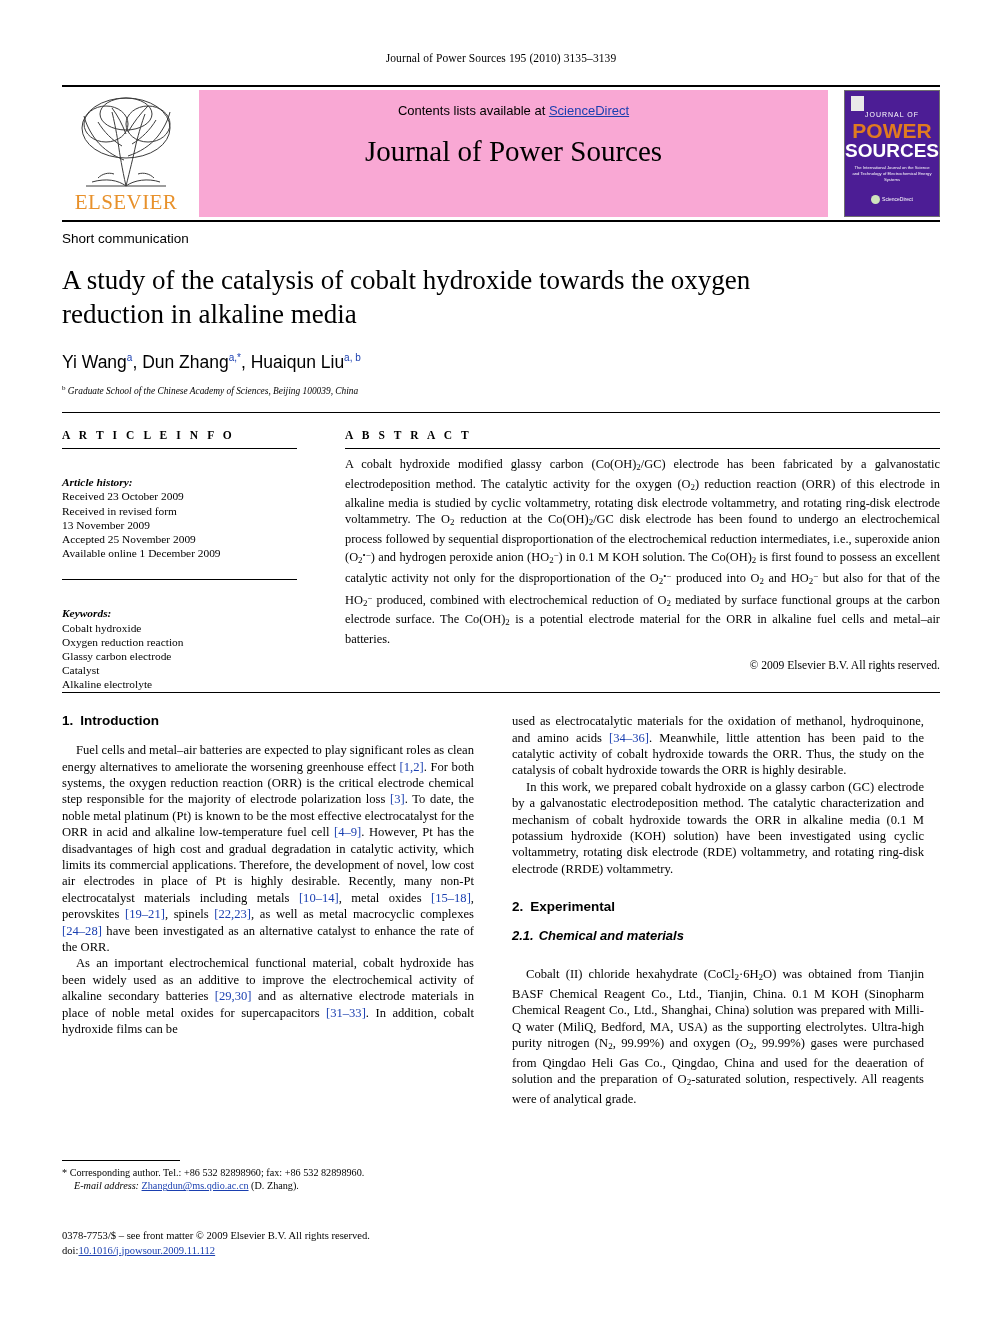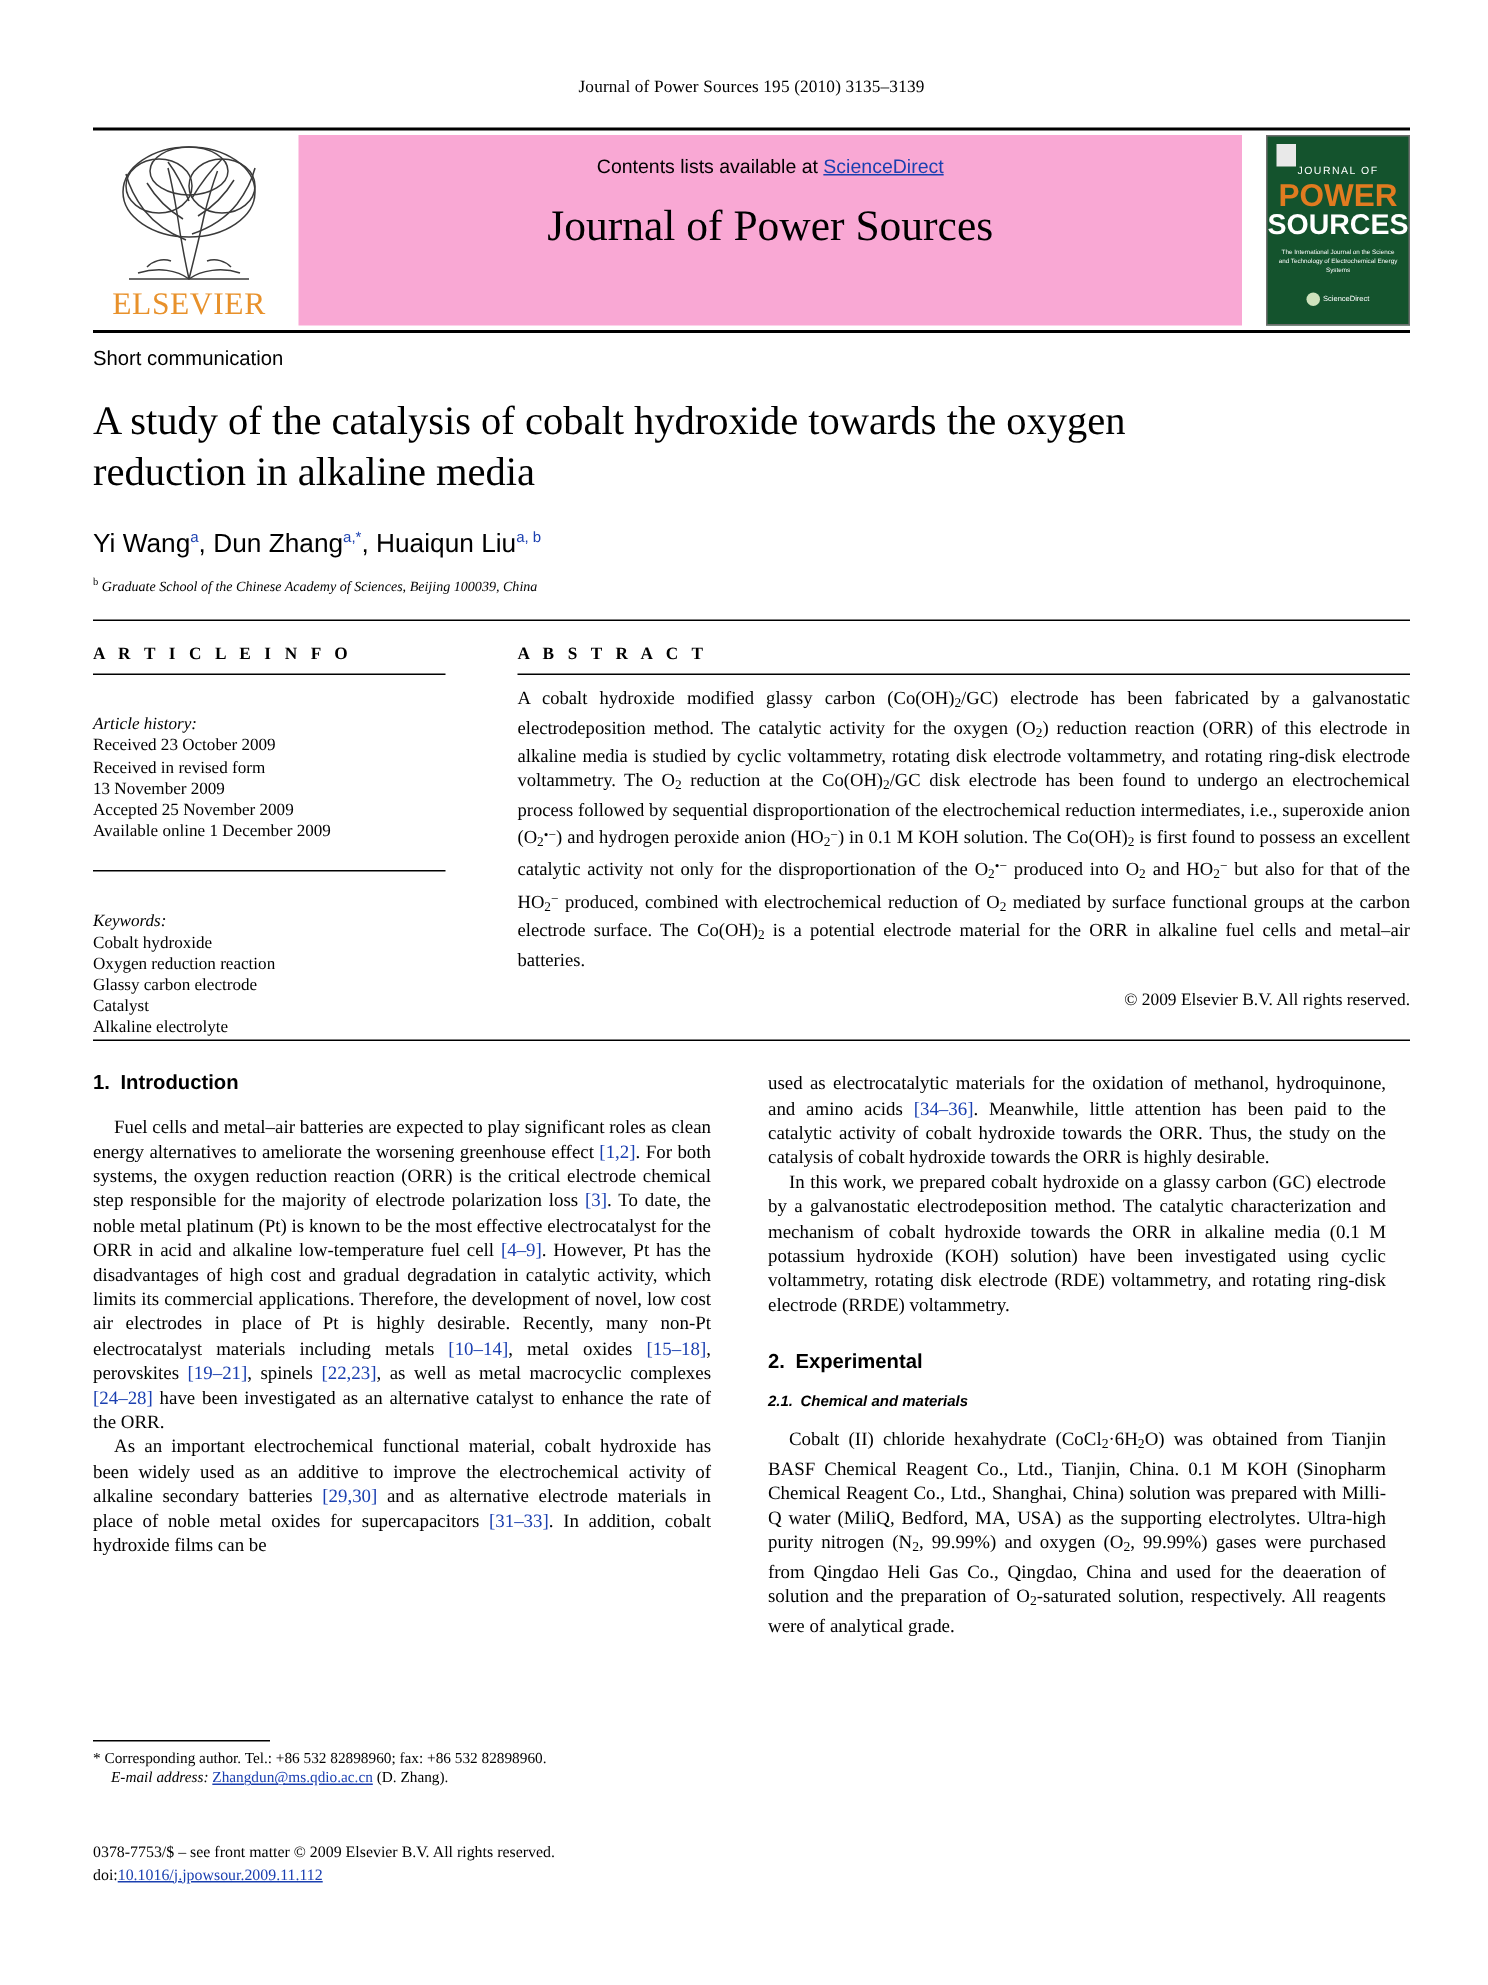--- a/index.html
+++ b/index.html
@@ -88,21 +88,21 @@
     letter-spacing: 1.1px;
     font-family: "Liberation Sans", sans-serif;
   }
   .banner-home .url { color: #1a3fb0; }
   .cover {
     position: absolute;
     right: 0;
     top: 3px;
     width: 96px;
     height: 127px;
-    background: #14532d;
+    background: #4c1d95;
     border: 1px solid #6f6f6f;
     box-sizing: border-box;
     overflow: hidden;
   }
   .cover-badge {
     position: absolute;
     left: 6px; top: 5px;
     width: 13px; height: 15px;
     background: #e9e9e9;
   }
@@ -235,21 +235,21 @@
   .sec-rule {
     border-top: 1px solid #000;
     margin-top: 7px;
     margin-bottom: 7px;
   }
   .info-block {
     font-size: 11.4px;
     line-height: 14.2px;
     font-family: "Liberation Serif", serif;
   }
-  .info-block .ital { font-style: italic; font-weight: normal; margin-top: 26px; }
+  .info-block .ital { font-style: italic; font-weight: bold; margin-top: 26px; }
   .info-gap { height: 12px; }
   .abs-text {
     font-size: 12.4px;
     line-height: 16.2px;
     text-align: justify;
     font-family: "Liberation Serif", serif;
   }
   .abs-copy {
     font-size: 11.6px;
     text-align: right;
@@ -275,24 +275,24 @@
   .bcol-left { left: 0; }
   .bcol-right { left: 450px; }
   .h1 {
     font-size: 13.5px;
     font-weight: bold;
     margin-bottom: 14px;
     font-family: "Liberation Sans", sans-serif;
   }
   .h1 .num { margin-right: 7px; }
   .h2 {
-    font-size: 10px;
+    font-size: 13px;
     font-weight: bold;
     font-style: italic;
-    margin-bottom: 11px;
+    margin-bottom: 23px;
     font-family: "Liberation Sans", sans-serif;
   }
   .h2 .num { margin-right: 5px; }
   .para {
     font-size: 12.6px;
     line-height: 16.4px;
     text-align: justify;
     text-indent: 14px;
     margin: 0 0 0 0;
     font-family: "Liberation Serif", serif;

